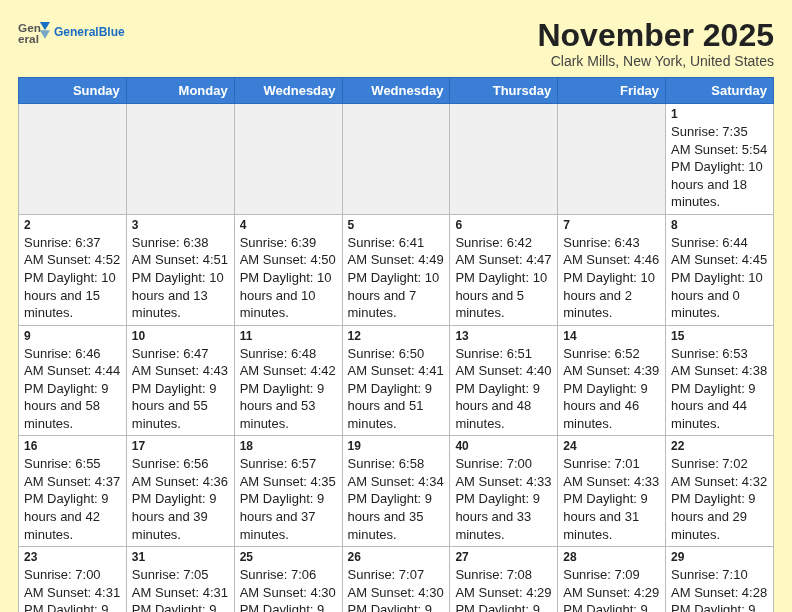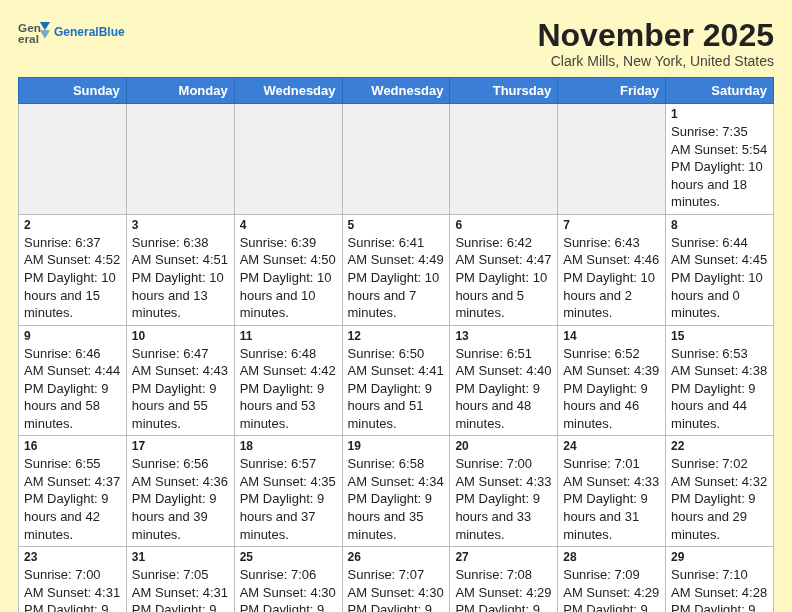--- a/index.html
+++ b/index.html
@@ -275,21 +275,21 @@
 and 37 minutes.</div>
           </td>
           <td>
             <span class="day-num">19</span>
             <div class="day-info">Sunrise: 6:58 AM
 Sunset: 4:34 PM
 Daylight: 9 hours
 and 35 minutes.</div>
           </td>
           <td>
-            <span class="day-num">20</span>
+            <span class="day-num">40</span>
             <div class="day-info">Sunrise: 7:00 AM
 Sunset: 4:33 PM
 Daylight: 9 hours
 and 33 minutes.</div>
           </td>
           <td>
             <span class="day-num">24</span>
             <div class="day-info">Sunrise: 7:01 AM
 Sunset: 4:33 PM
 Daylight: 9 hours

